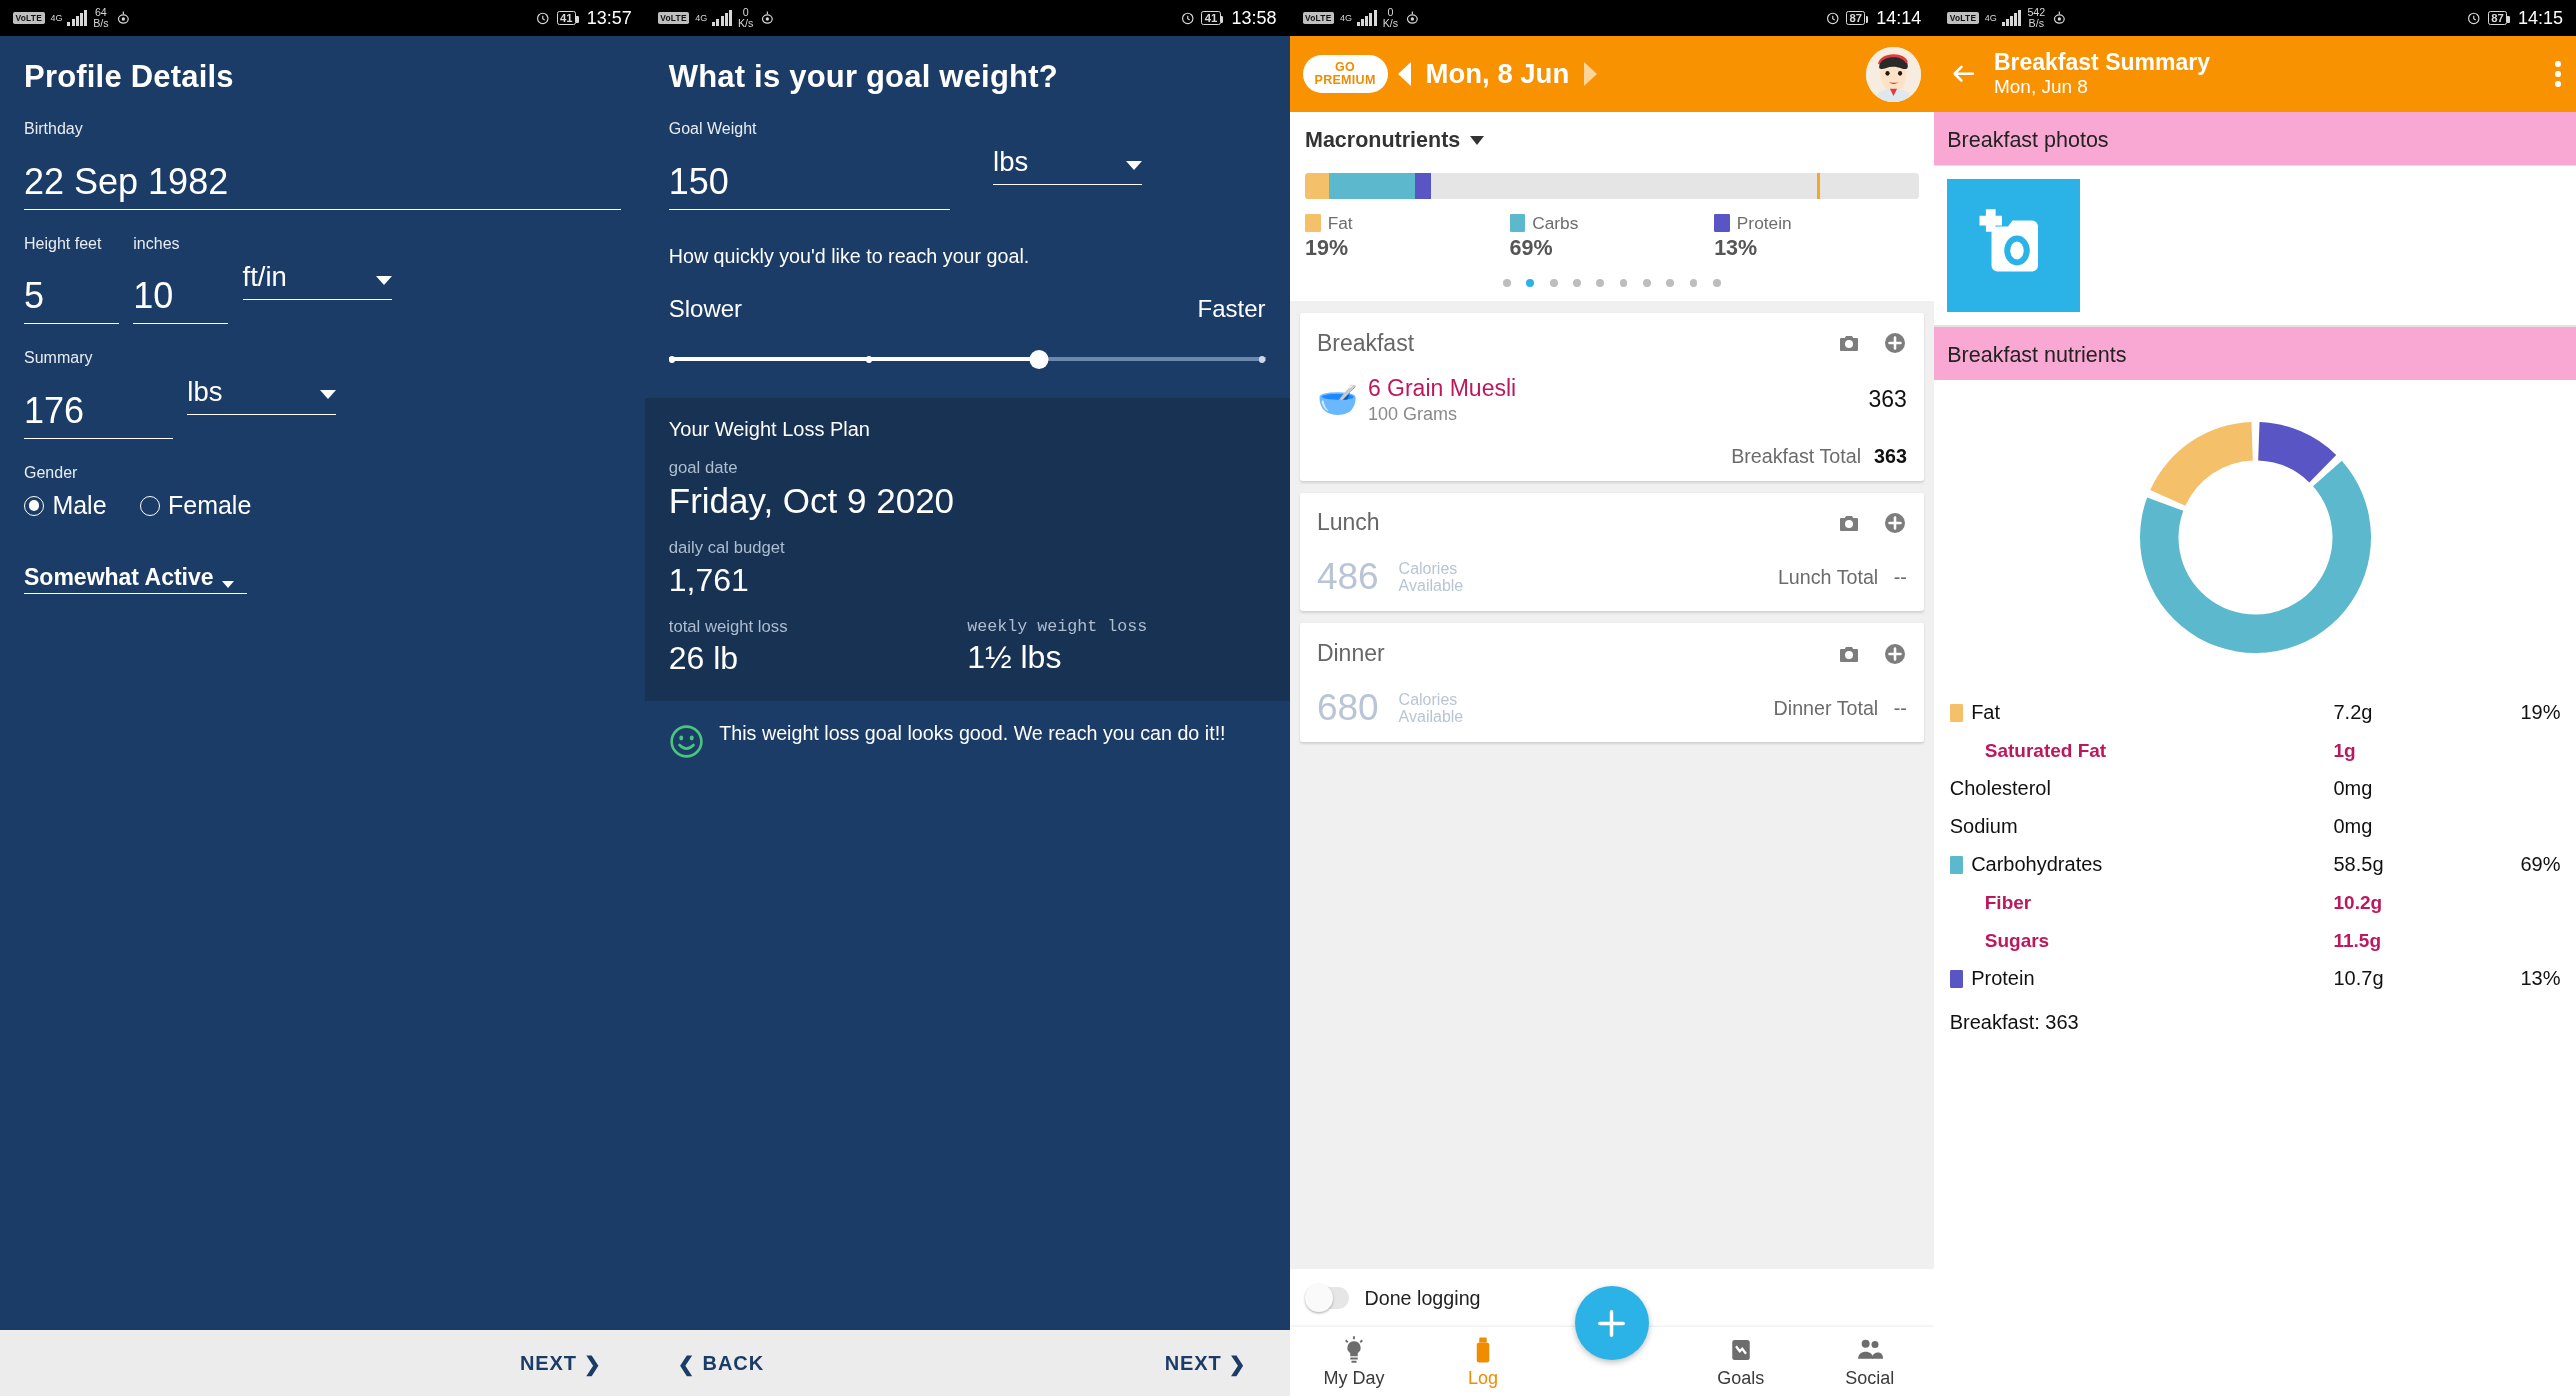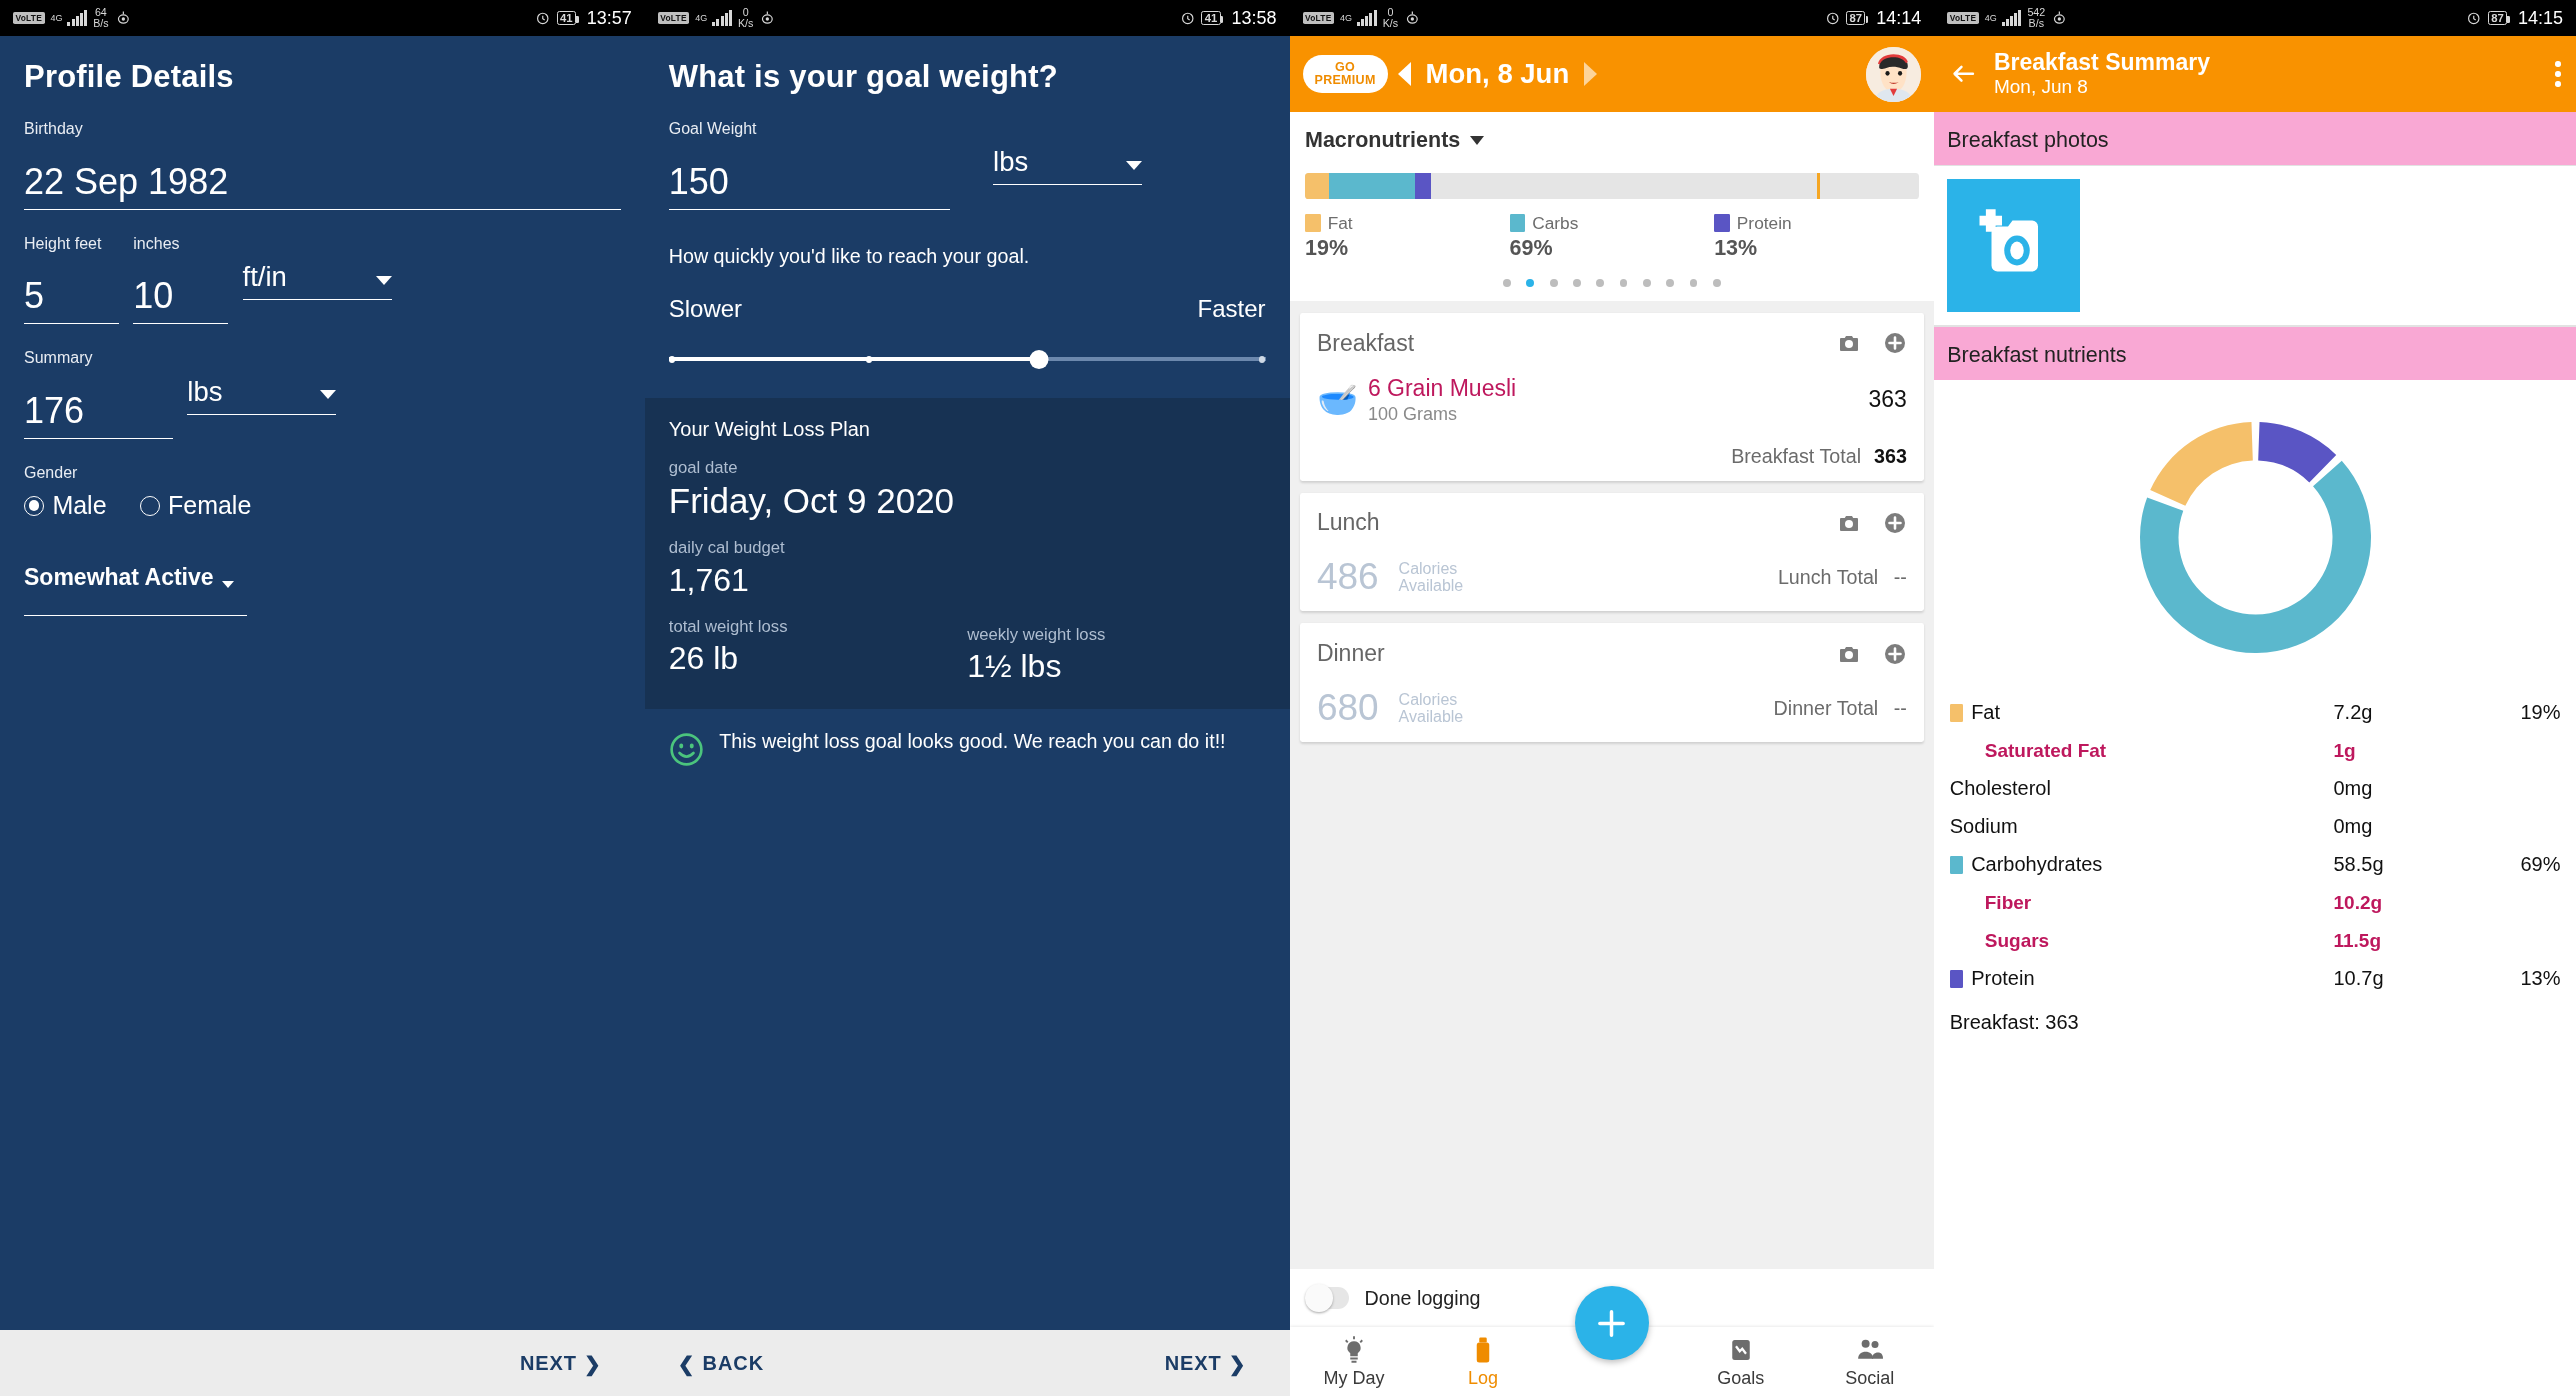--- a/index.html
+++ b/index.html
@@ -60,21 +60,21 @@
   }
   .caret { width: 0; height: 0; border-left: 8.4px solid transparent; border-right: 8.4px solid transparent; border-top: 9.5px solid #fff; margin-bottom: 8.4px; }
   .caret-sm { width: 0; height: 0; border-left: 6.6px solid transparent; border-right: 6.6px solid transparent; border-top: 7.8px solid #fff; display:inline-block; margin-left: 8.4px; margin-bottom: 3.6px;}
   .radio-row { display: flex; gap: 33px; margin-top: 9.5px; align-items: center; }
   .radio { display: flex; align-items: center; gap: 8.4px; font-size: 25px; }
   .rd { width: 20px; height: 20px; border: 1.8px solid #fff; border-radius: 50%; position: relative; }
   .rd.on::after { content:""; position:absolute; inset:3.6px; background:#fff; border-radius:50%; }
   .activity {
     margin-top: 44px; font-size: 23px; font-weight: bold;
     border-bottom: 1.8px solid #fff; display: inline-flex; align-items: flex-end;
-    padding-bottom: 24px; padding-right: 13px;
+    padding-bottom: 2px; padding-right: 13px;
   }
   .bottombar {
     position: absolute; bottom: 0; left: 0; right: 0; height: 67px;
     background: #ececec; display: flex; align-items: center;
   }
   .btn-next, .btn-back {
     color: #1b3c66; font-size: 20px; font-weight: bold; letter-spacing: 0.9px;
     display: flex; align-items: center; gap: 7.2px;
   }
 
@@ -371,21 +371,21 @@
         <div class="plan-sub">goal date</div>
         <div class="plan-val" style="font-size:35px;">Friday, Oct 9 2020</div>
         <div class="plan-sub">daily cal budget</div>
         <div class="plan-val">1,761</div>
         <div class="plan-cols">
           <div class="plan-col">
             <div class="plan-sub" style="margin-top:0;">total weight loss</div>
             <div class="plan-val">26 lb</div>
           </div>
           <div class="plan-col">
-            <div class="plan-sub" style="margin-top:8px;">weekly weight loss</div>
+            <div class="plan-sub" style="margin-top:0;font-family:Liberation Mono, monospace;">weekly weight loss</div>
             <div class="plan-val">1½ lbs</div>
           </div>
         </div>
       </div>
 
       <div class="msgbox">
         <svg class="smiley" viewBox="0 0 40 40">
           <circle cx="20" cy="20" r="17" fill="none" stroke="#4bc47d" stroke-width="3"></circle>
           <ellipse cx="14" cy="16" rx="2.3" ry="2.8" fill="#4bc47d"></ellipse>
           <ellipse cx="26" cy="16" rx="2.3" ry="2.8" fill="#4bc47d"></ellipse>

